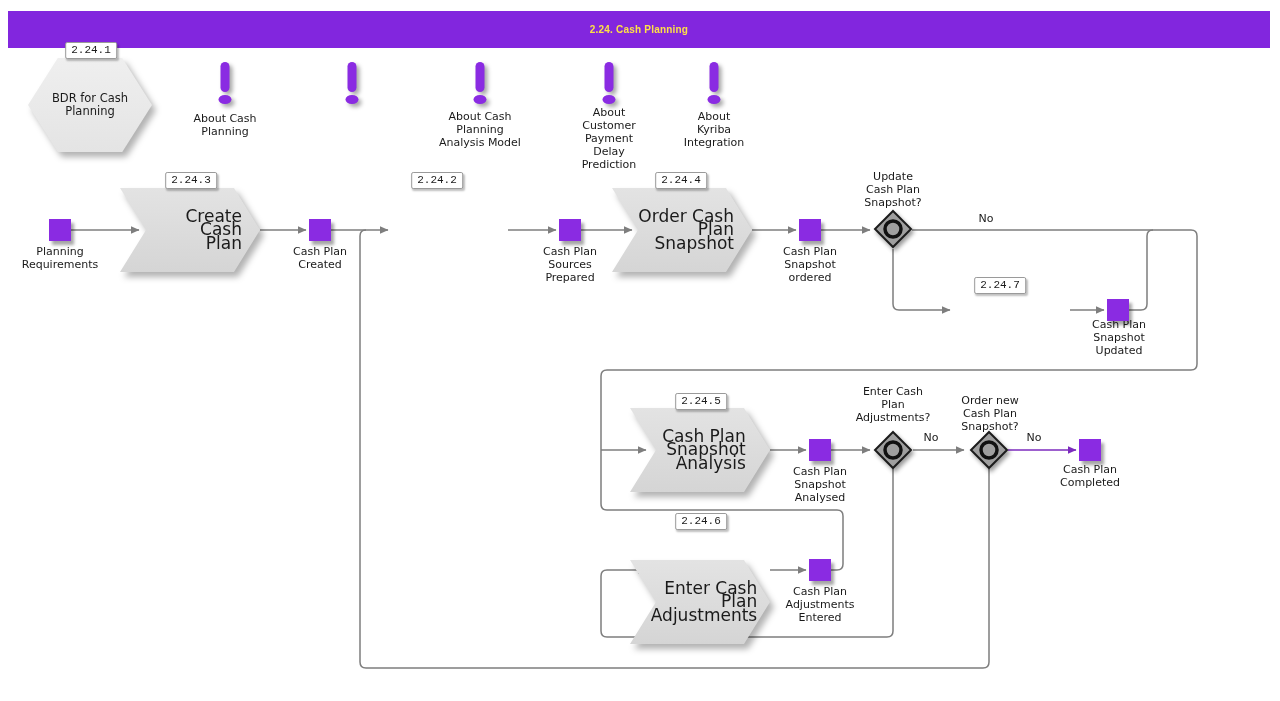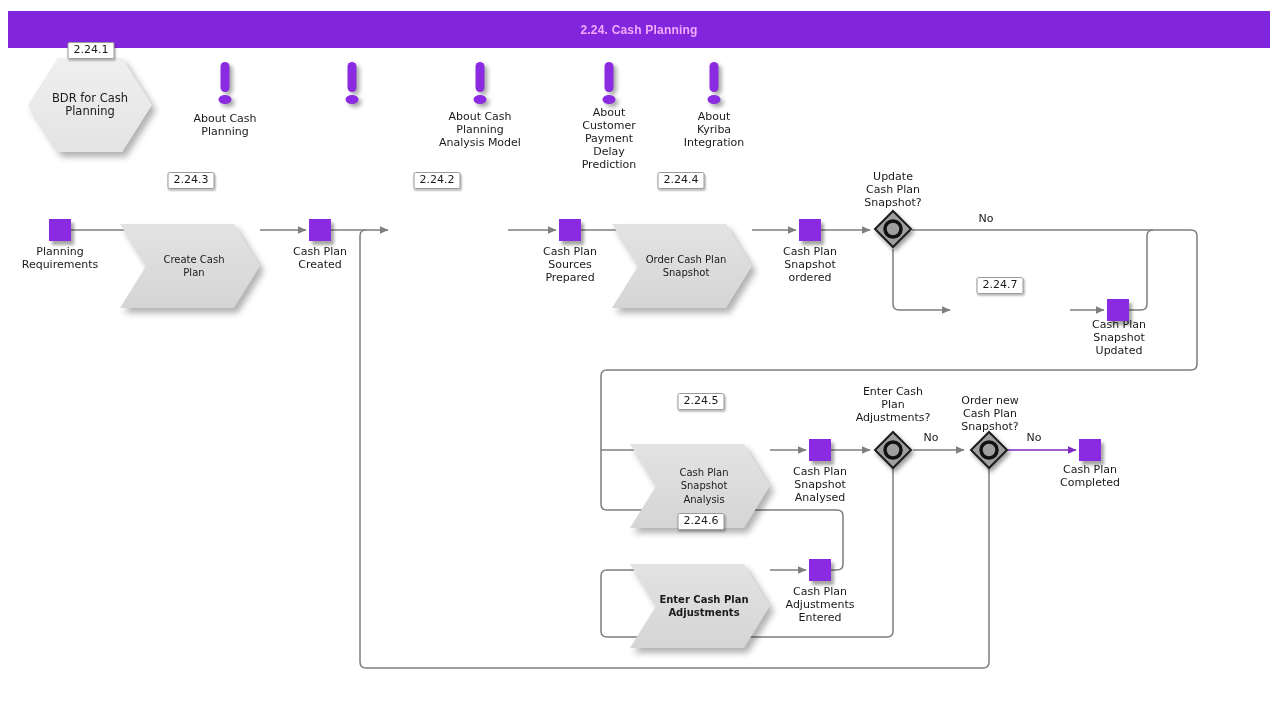--- a/index.html
+++ b/index.html
@@ -2,37 +2,37 @@
 <html><head>
 <meta charset="utf-8">
 <style>
   html,body{margin:0;padding:0;background:#fff;}
   #canvas{position:relative;width:1280px;height:701px;background:#fff;overflow:hidden;
           font-family:"DejaVu Sans","Liberation Sans",sans-serif;color:#1a1a1a;}
 
   
   .titlebar{position:absolute;left:8px;top:11px;width:1262px;height:37px;background:#8226DE;
             display:flex;align-items:center;justify-content:center;}
-  .titlebar .t{color:#f0abfc;font-family:"Liberation Sans",sans-serif;font-weight:bold;font-size:12px;letter-spacing:.2px;}
+  .titlebar .t{color:#fde047;font-family:"Liberation Sans",sans-serif;font-weight:bold;font-size:10px;letter-spacing:.2px;}
 
   
   .clabel{position:absolute;transform:translateX(-50%);text-align:center;white-space:pre-line;
           font-size:11px;line-height:13px;}
 
   
   .badge{position:absolute;transform:translateX(-50%);background:#fff;border:1px solid #9a9a9a;
          border-radius:2px;padding:0 5px;font-size:11px;line-height:14px;height:15px;
-         box-shadow:1px 2px 2px rgba(0,0,0,0.25);z-index:5;white-space:nowrap;}
+         box-shadow:1px 2px 2px rgba(0,0,0,0.25);z-index:5;white-space:nowrap;font-family:Liberation Mono, monospace;}
 
   
   .chev-wrap{position:absolute;filter:drop-shadow(4px 5px 3px rgba(0,0,0,0.30));z-index:2;}
   .chev{width:140px;height:84px;background:linear-gradient(#e3e3e3,#d5d5d5);
         clip-path:polygon(0 0,calc(100% - 26px) 0,100% 50%,calc(100% - 26px) 100%,0 100%,26px 50%);
-        display:flex;align-items:center;justify-content:center;text-align:center;
-        white-space:pre-line;font-size:10px;line-height:13.5px;box-sizing:border-box;padding:0 18px 0 26px;margin-top:36px;}
+        display:flex;align-items:center;justify-content:center;text-align:right;
+        white-space:pre-line;font-size:17px;line-height:13.5px;box-sizing:border-box;padding:0 18px 0 26px;}
 
   
   .hex-wrap{position:absolute;left:28px;top:58px;filter:drop-shadow(4px 5px 3px rgba(0,0,0,0.30));}
   .hex{width:124px;height:94px;background:linear-gradient(#efefef,#e4e4e4);
        clip-path:polygon(24% 0,76% 0,100% 50%,76% 100%,24% 100%,0 50%);
        display:flex;align-items:center;justify-content:center;text-align:center;
        white-space:pre-line;font-size:11.5px;line-height:13.5px;}
 
   
   .sq{position:absolute;width:22px;height:22px;background:#8A2BE2;box-shadow:3px 4px 3px rgba(0,0,0,0.35);z-index:3;}
@@ -155,21 +155,21 @@
   <div class="badge" style="left:1000px;top:253px;margin-top:24px;">2.24.7</div>
 
   <div class="badge" style="left:701px;top:393px;">2.24.5</div>
   <div class="chev-wrap" style="left:630px;top:408px;">
     <div class="chev">Cash Plan
 Snapshot
 Analysis</div>
   </div>
 
   <div class="badge" style="left:701px;top:513px;">2.24.6</div>
-  <div class="chev-wrap" style="left:630px;top:528px;font-weight:bold;">
+  <div class="chev-wrap" style="left:630px;top:560px;">
     <div class="chev">Enter Cash Plan
 Adjustments</div>
   </div>
 
   <div class="sq" style="left:49px;top:219px;"></div>
   <div class="clabel" style="left:60px;top:245px;width:130px;">Planning
 Requirements</div>
 
   <div class="sq" style="left:309px;top:219px;"></div>
   <div class="clabel" style="left:320px;top:245px;width:110px;">Cash Plan

